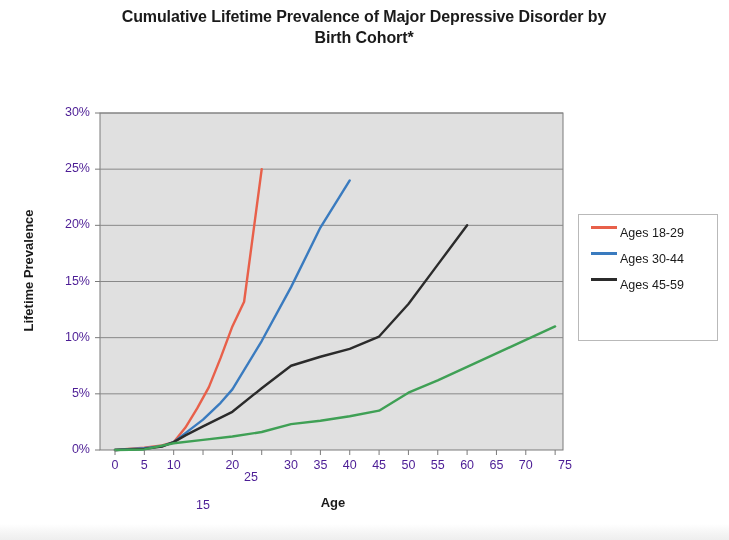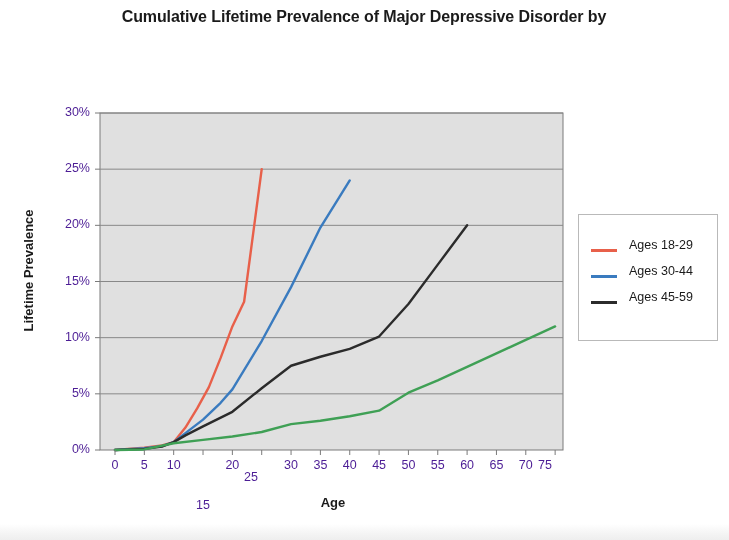--- a/index.html
+++ b/index.html
@@ -34,21 +34,21 @@
   #x-axis-title{
     left:233px;top:495px;width:200px;text-align:center;
   }
   #legend-box{
     position:absolute;left:578px;top:214px;width:140px;height:127px;
     border:1px solid #b9b9b9;background:#ffffff;
     box-sizing:border-box;
     padding-top:11px;
   }
   .legend-row{
-    display:flex;align-items:flex-end;height:26px;padding-left:12px;gap:9px;
+    display:flex;align-items:flex-start;height:26px;padding-left:12px;
   }
   .legend-swatch{
     width:26px;height:0;border-top-width:3px;border-top-style:solid;
     margin-right:3px;flex:0 0 auto;
   }
   .legend-label{
     font-size:12.5px;color:#1a1a1a;white-space:nowrap;
   }
   .tick-label{
     position:absolute;font-size:12.5px;color:#4c1d95;
@@ -57,20 +57,21 @@
   .ytick{width:44px;text-align:right;}
 </style>
 </head>
 <body>
 
 <div id="figure">
 
   <div id="chart-title">
     <span>Cumulative Lifetime Prevalence of Major Depressive Disorder by</span>
     <br>
+    <span>Birth Cohort*</span>
   </div>
 
   <svg id="plot-svg" width="729" height="540">
     <g id="plot-bg-group">
         <rect x="100" y="113" width="463" height="337" fill="#e0e0e0" stroke="#7a7a7a" stroke-width="1"></rect>
       </g>
     <g id="grid-group">
         <line x1="100" y1="393.8333333333333" x2="563" y2="393.8333333333333" stroke="#888888" stroke-width="1"></line>
         <line x1="100" y1="337.6666666666667" x2="563" y2="337.6666666666667" stroke="#888888" stroke-width="1"></line>
         <line x1="100" y1="281.5" x2="563" y2="281.5" stroke="#888888" stroke-width="1"></line>
@@ -120,21 +121,21 @@
       <div class="tick-label" style="left: 231px; top: 458px; width: 40px; margin-top: 12px;">25</div>
       <div class="tick-label" style="left: 271.053px; top: 458px; width: 40px;">30</div>
       <div class="tick-label" style="left: 300.395px; top: 458px; width: 40px;">35</div>
       <div class="tick-label" style="left: 329.737px; top: 458px; width: 40px;">40</div>
       <div class="tick-label" style="left: 359.079px; top: 458px; width: 40px;">45</div>
       <div class="tick-label" style="left: 388.421px; top: 458px; width: 40px;">50</div>
       <div class="tick-label" style="left: 417.763px; top: 458px; width: 40px;">55</div>
       <div class="tick-label" style="left: 447.105px; top: 458px; width: 40px;">60</div>
       <div class="tick-label" style="left: 476.447px; top: 458px; width: 40px;">65</div>
       <div class="tick-label" style="left: 505.789px; top: 458px; width: 40px;">70</div>
-      <div class="tick-label" style="left: 525px; top: 458px; width: 40px;">75</div>
+      <div class="tick-label" style="left: 545px; top: 458px; width: 40px;">75</div>
       <div class="tick-label ytick" style="left: 46px; top: 442px;">0%</div>
       <div class="tick-label ytick" style="left: 46px; top: 385.833px;">5%</div>
       <div class="tick-label ytick" style="left: 46px; top: 329.667px;">10%</div>
       <div class="tick-label ytick" style="left: 46px; top: 273.5px;">15%</div>
       <div class="tick-label ytick" style="left: 46px; top: 217.333px;">20%</div>
       <div class="tick-label ytick" style="left: 46px; top: 161.167px;">25%</div>
       <div class="tick-label ytick" style="left: 46px; top: 105px;">30%</div>
     </div>
 
   <div class="axis-title" id="y-axis-title">Lifetime Prevalence</div>

